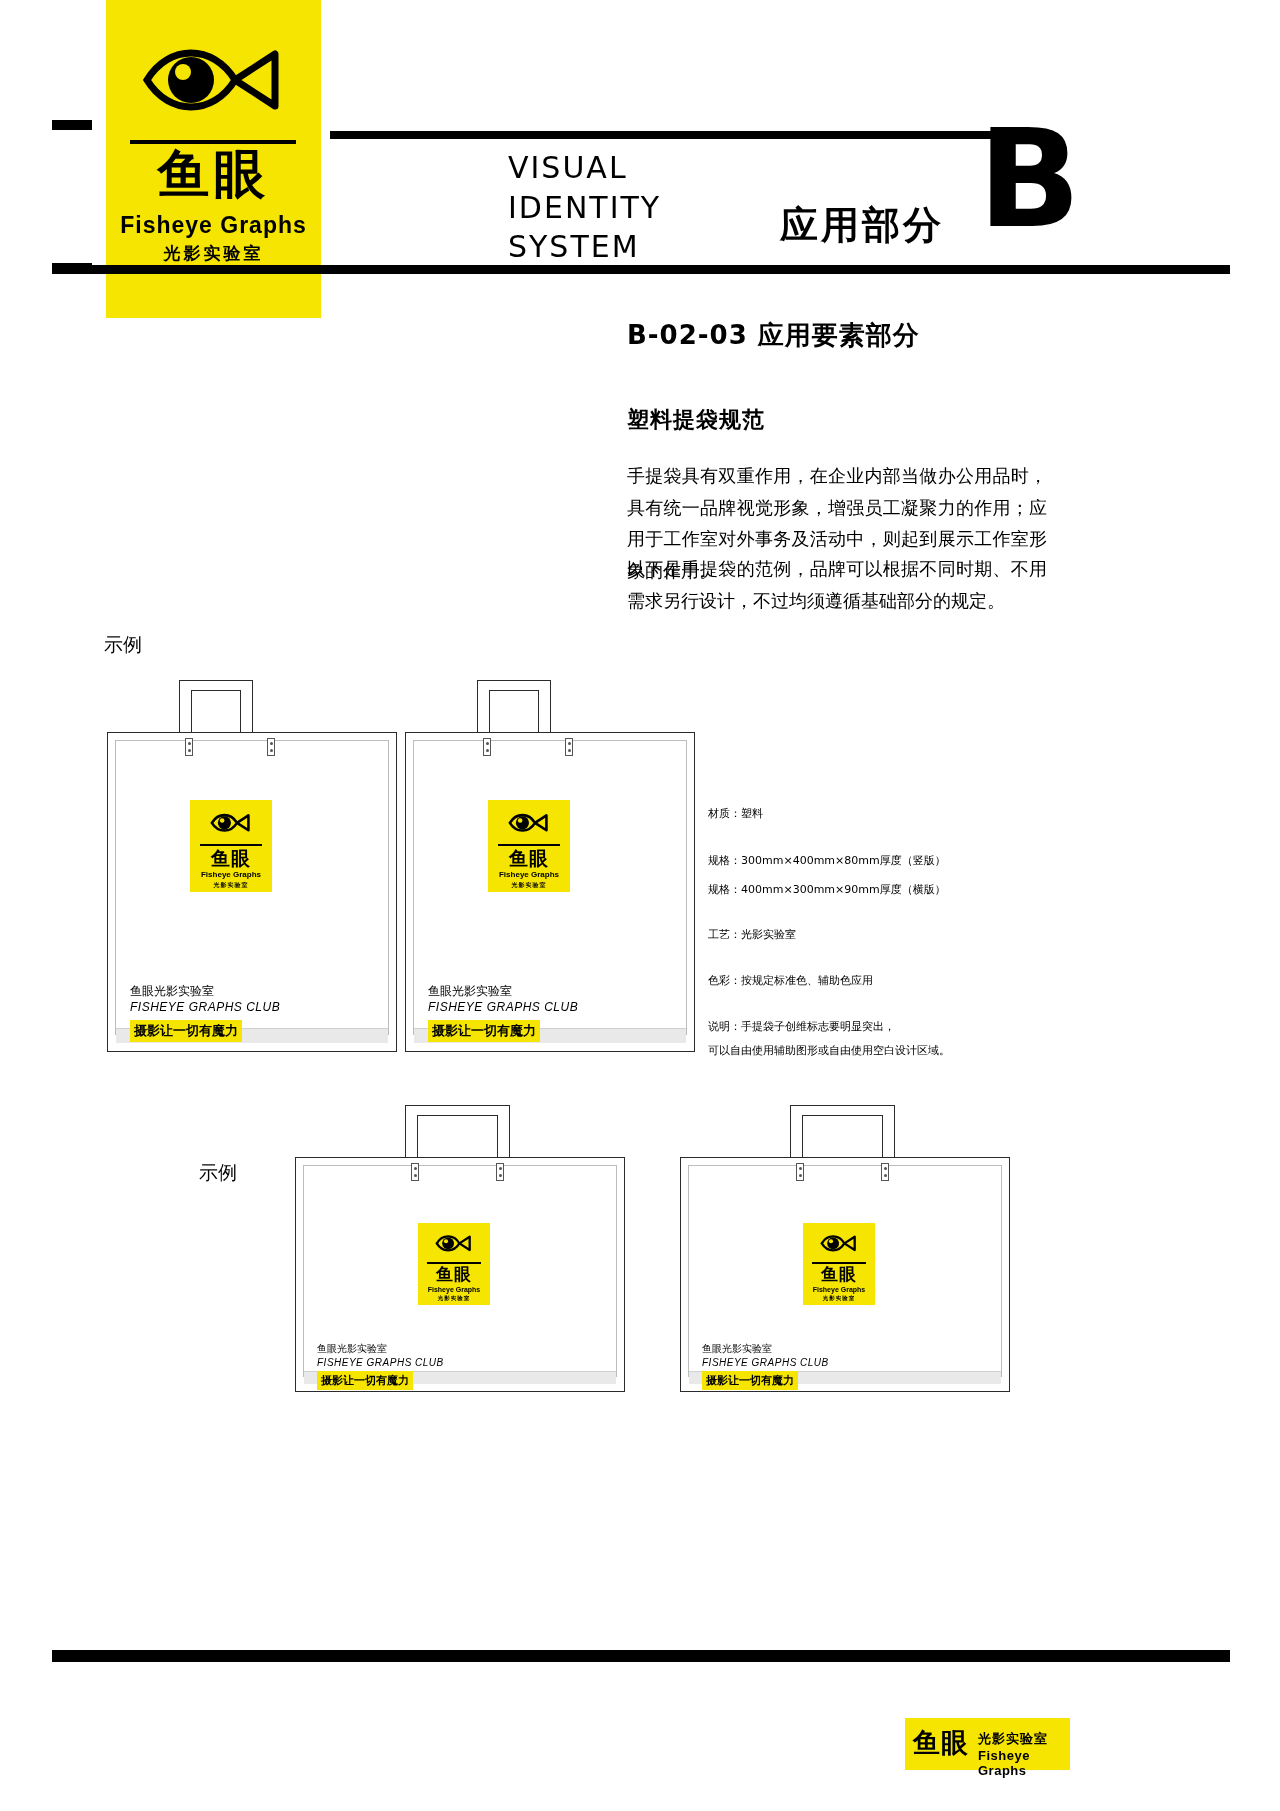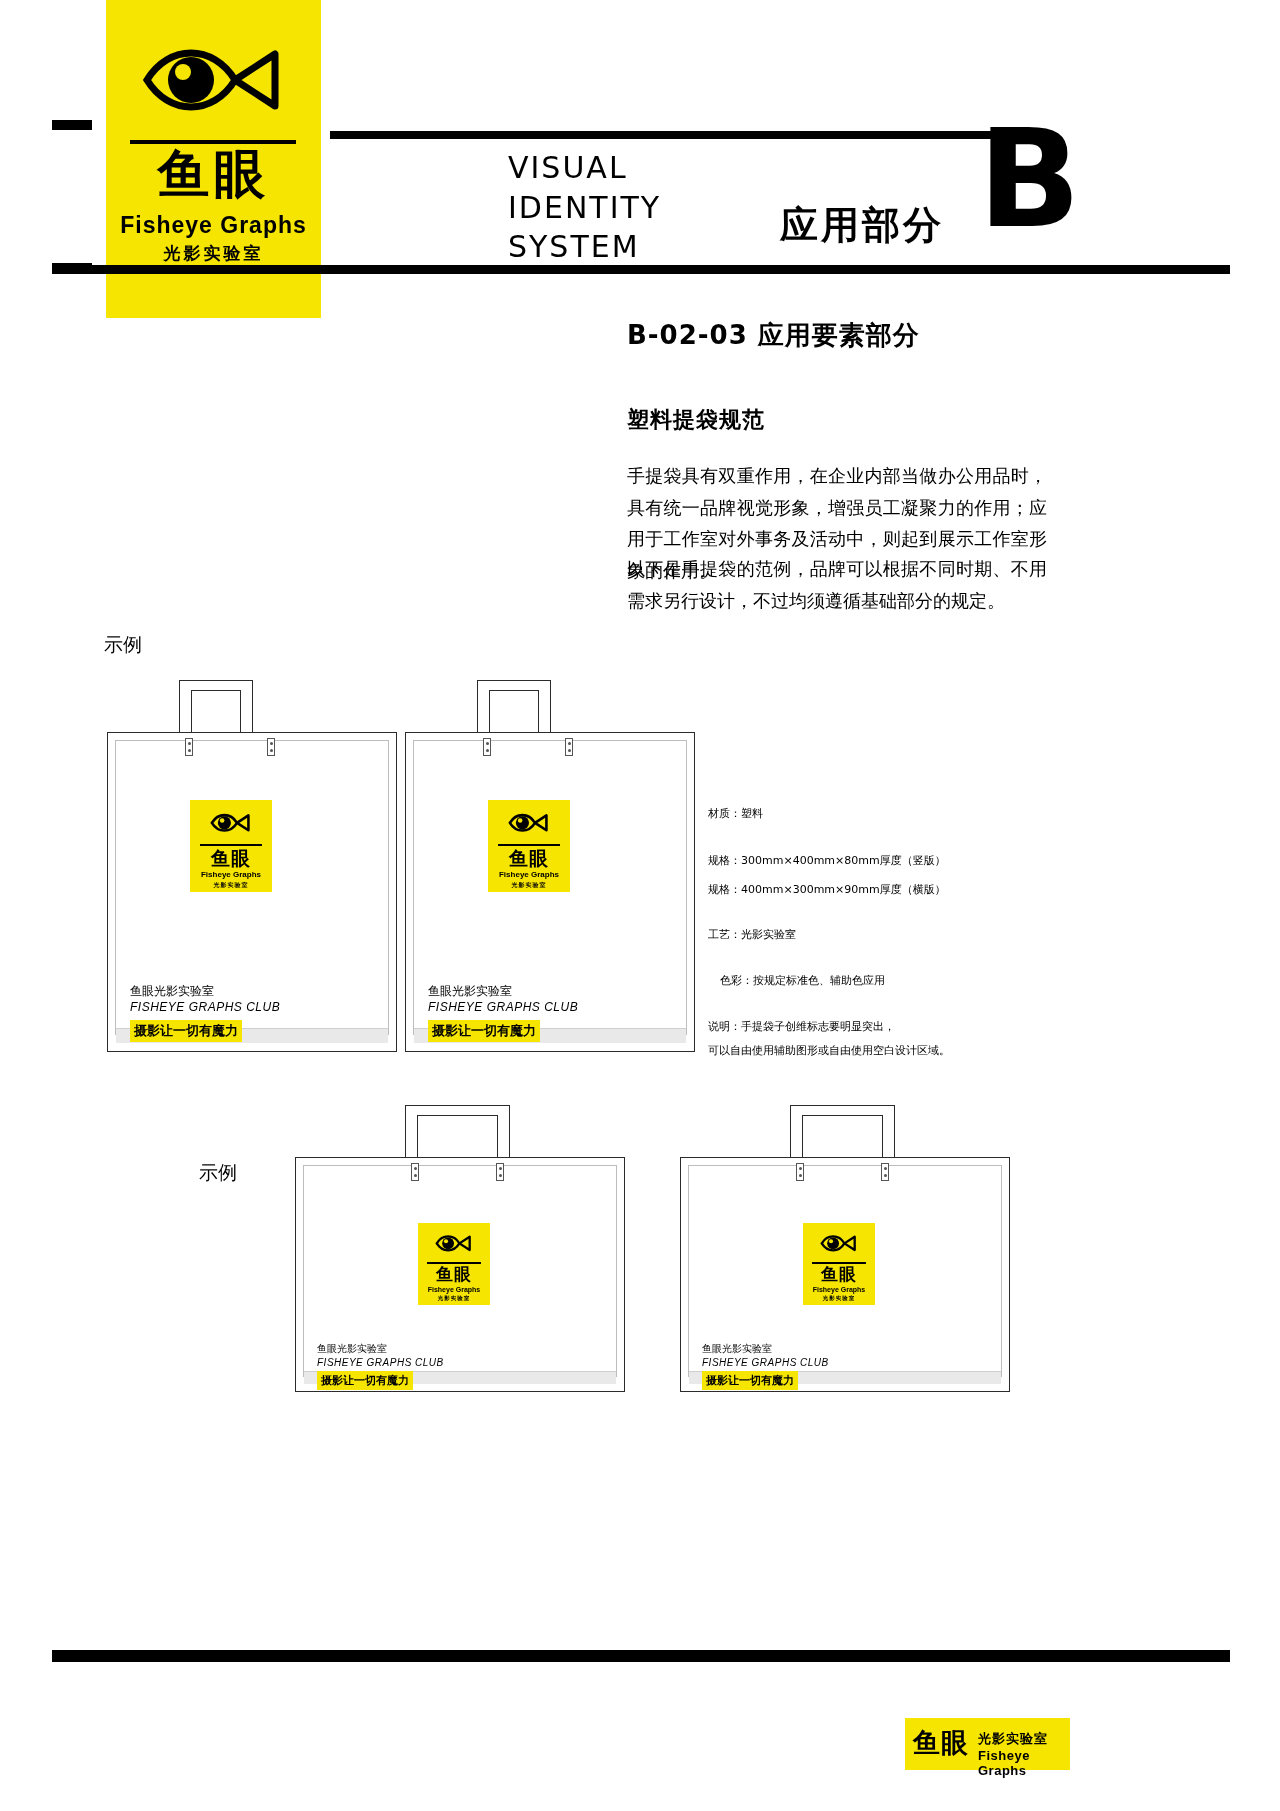--- a/index.html
+++ b/index.html
@@ -168,21 +168,21 @@
     left: 708px;
     font-family: "DejaVu Sans", sans-serif;
     font-size: 11px;
     line-height: 1.6;
     white-space: nowrap;
   }
   .spec-0 { top: 805px; }
   .spec-1 { top: 852px; text-align: center; }
   .spec-2 { top: 881px; }
   .spec-3 { top: 926px; }
-  .spec-4 { top: 972px; margin-left: 12px; }
+  .spec-4 { top: 972px; }
   .spec-5 { top: 1018px; }
   .spec-6 { top: 1042px; }
 
   
   .ex-label {
     position: absolute;
     font-family: "DejaVu Sans", sans-serif;
     font-size: 19px;
   }
   .ex-label-1 { left: 104px; top: 632px; }

